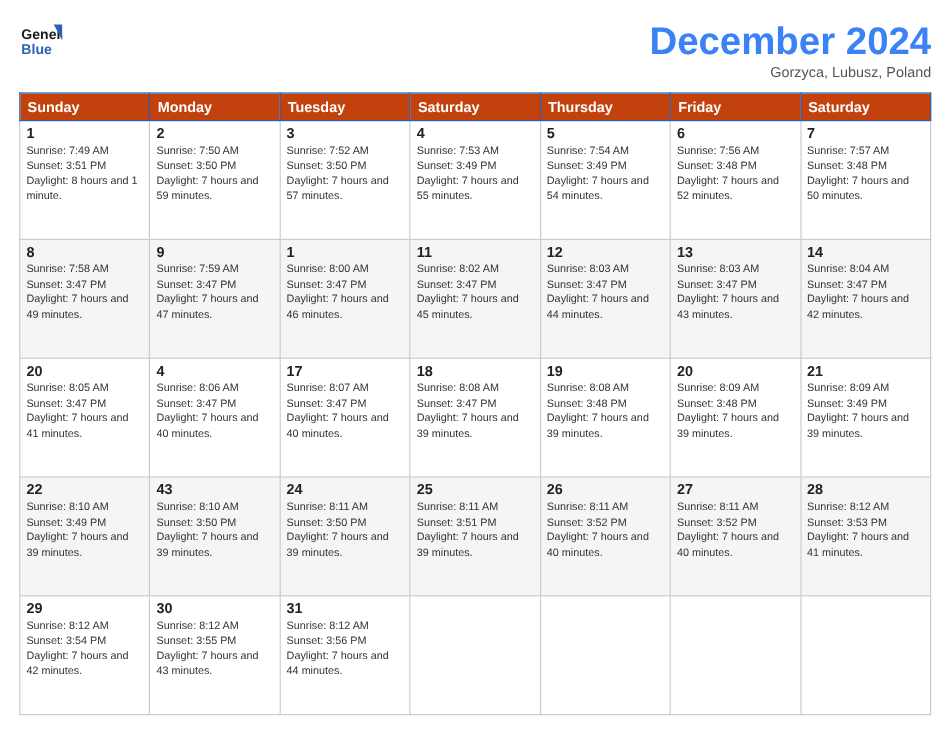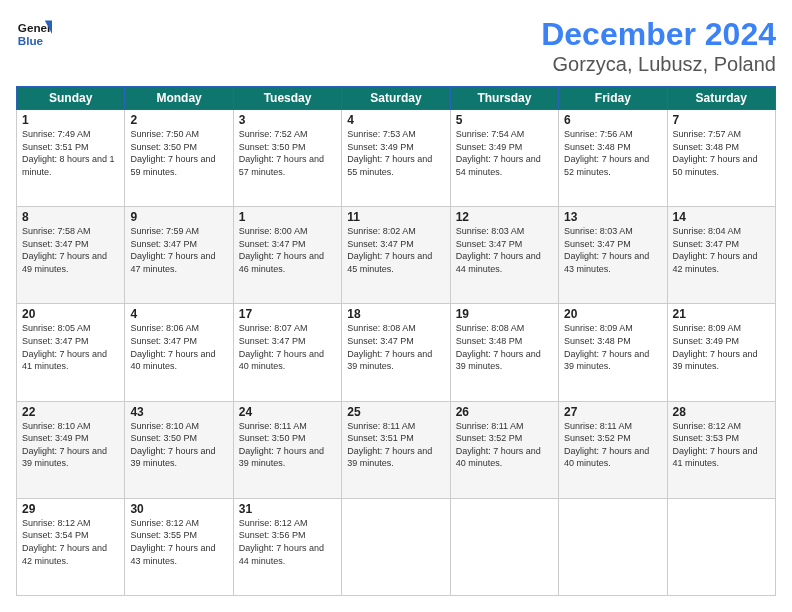--- a/index.html
+++ b/index.html
@@ -34,36 +34,36 @@
     }
     .title-block {
       text-align: right;
     }
     .month-title {
       font-size: 32px;
       font-weight: bold;
       color: #3b82f6;
     }
     .subtitle {
-      font-size: 20px;
+      font-size: 12px;
       color: #555;
     }
     .calendar {
       flex: 1;
       border-collapse: collapse;
       width: 100%;
       table-layout: fixed;
     }
     .calendar th {
-      background: #0f766e;
+      background: #c2410c;
       color: #fff;
       font-size: 12px;
       font-weight: bold;
       padding: 4px 6px;
-      text-align: center;
+      text-align: left;
       border: 1px solid #2962b8;
     }
     .calendar td {
       border: 1px solid #ccc;
       vertical-align: top;
       padding: 3px 5px;
       font-size: 9.5px;
       color: #222;
       background: #fff;
     }

